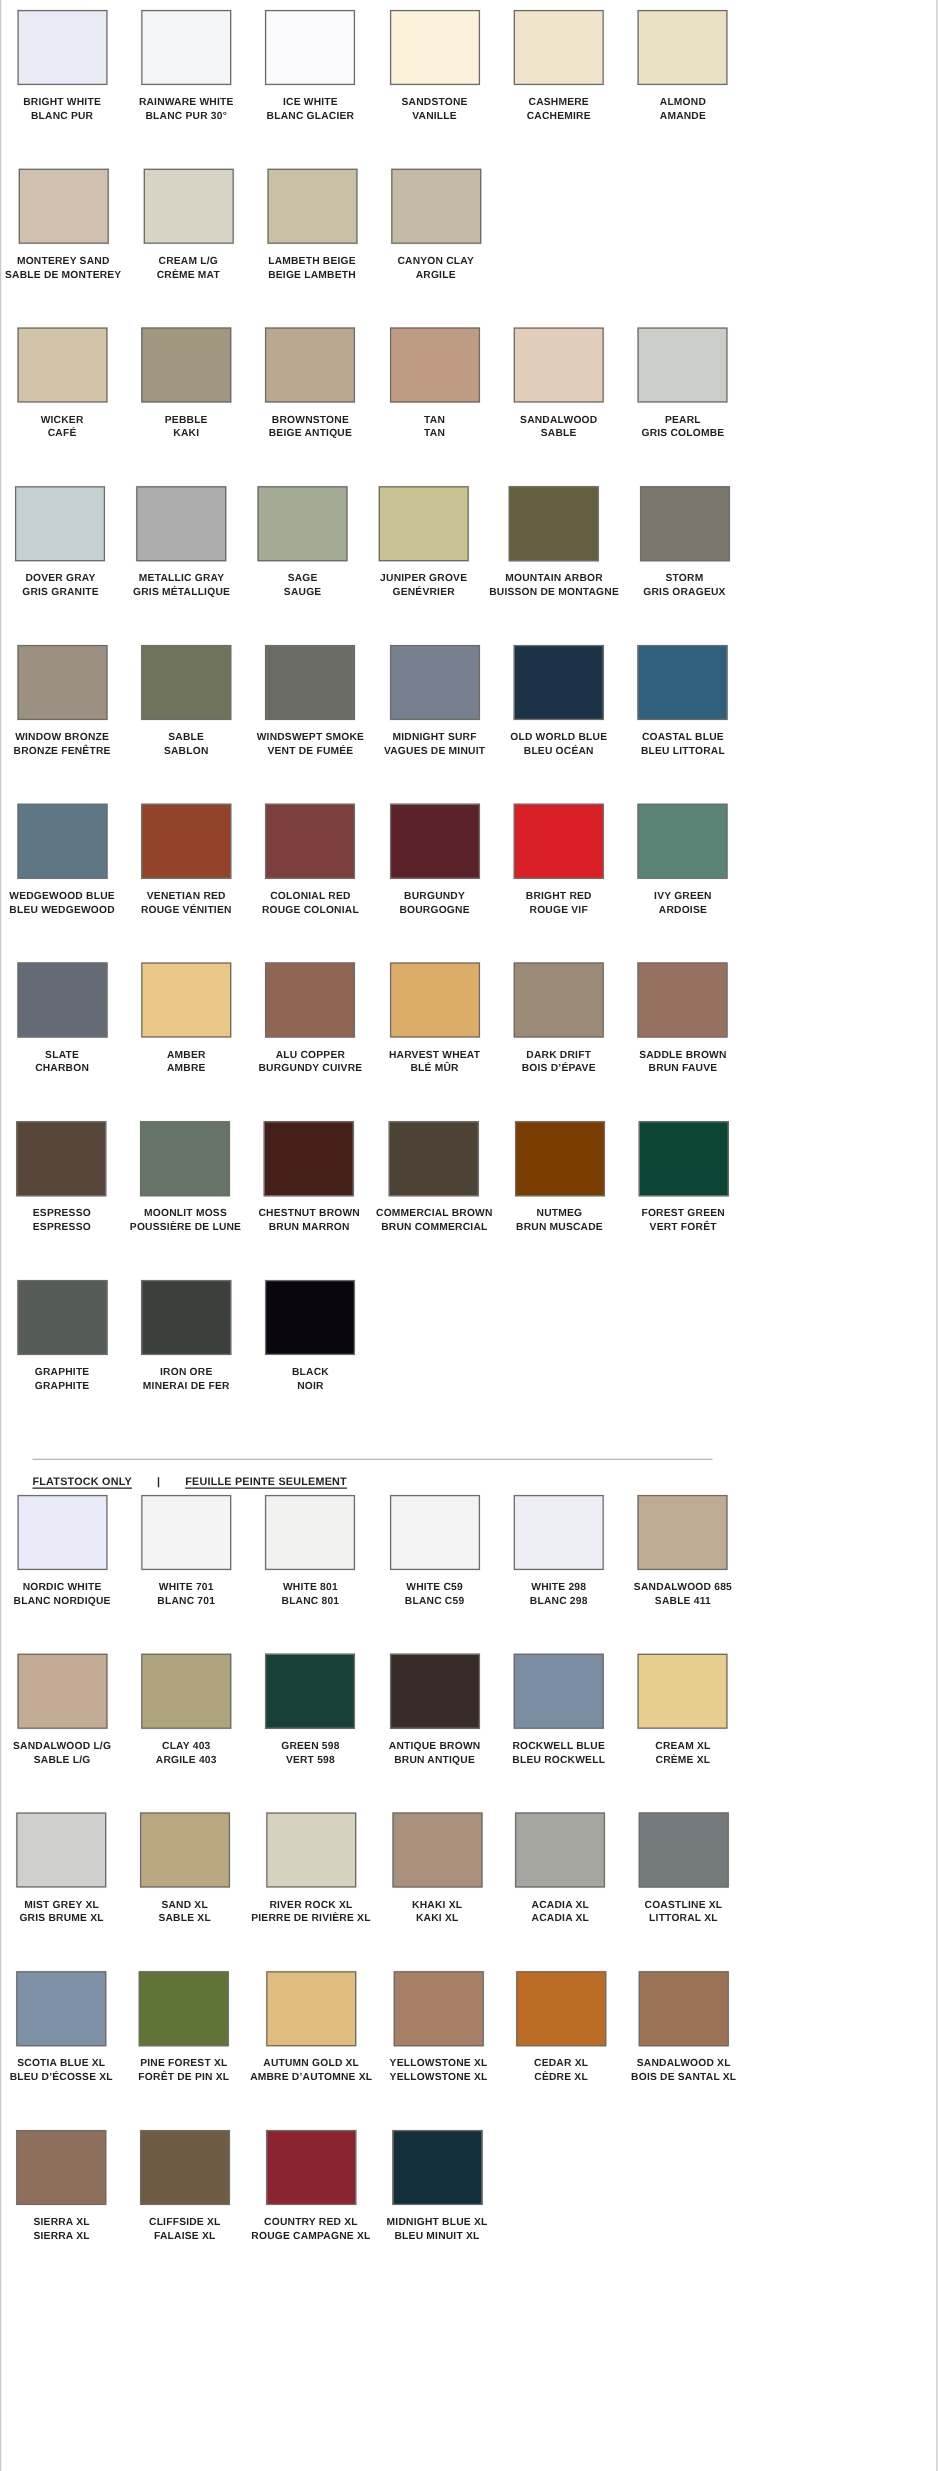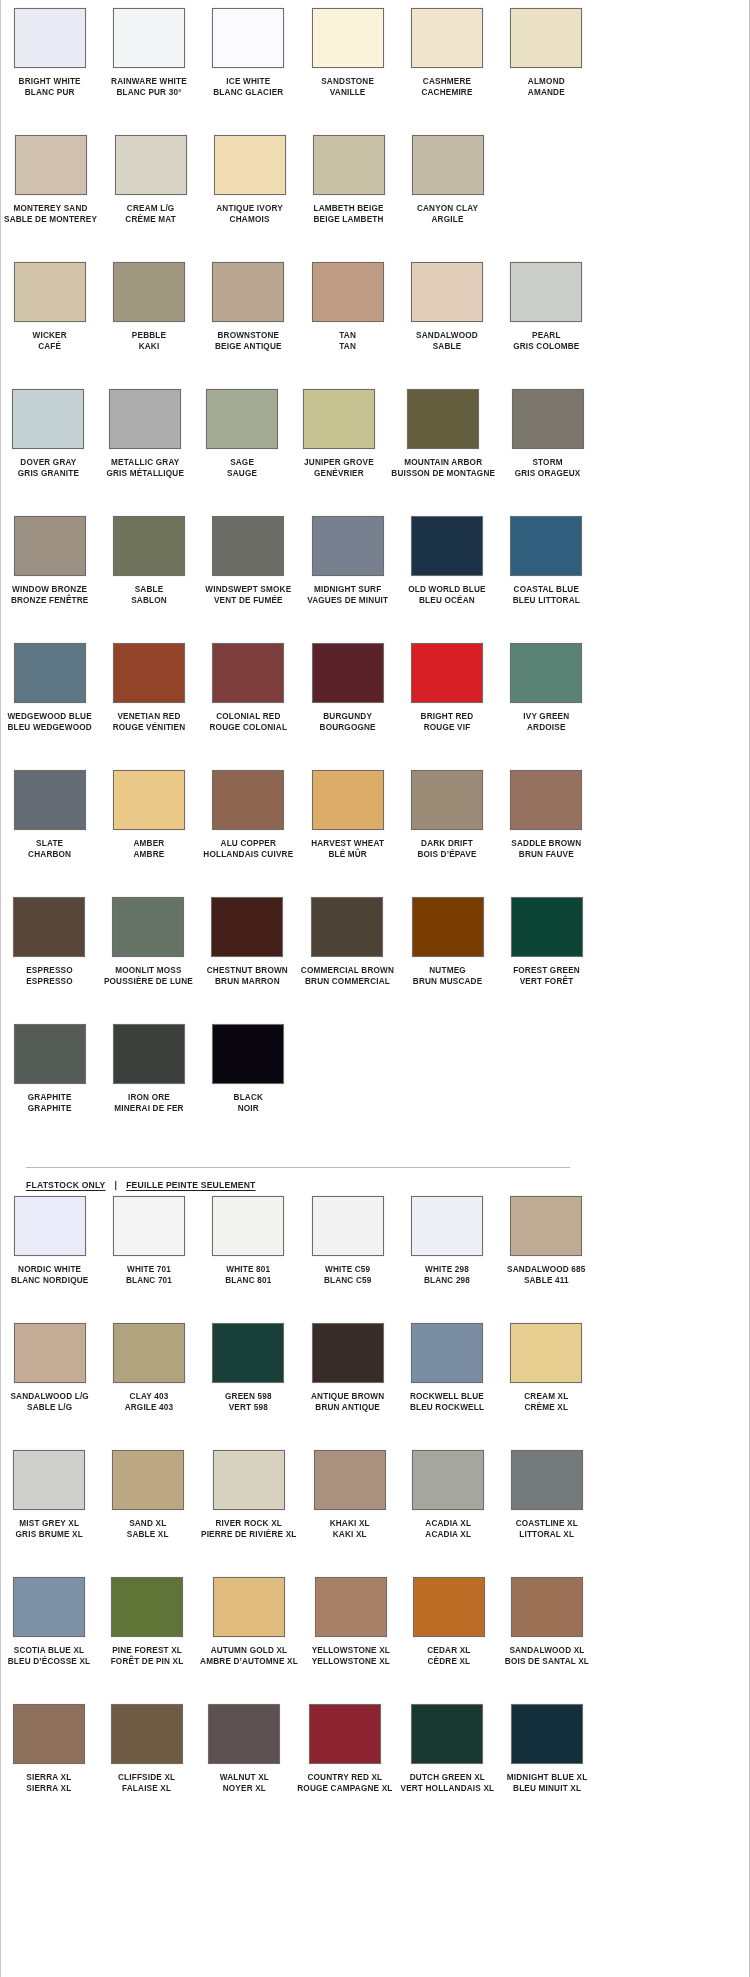--- a/index.html
+++ b/index.html
@@ -81,21 +81,21 @@
     margin: 16px 0 6px 0;
     padding: 0 26px;
   }
   .section-rule {
     border-top: 1px solid #b8b8b8;
     margin-bottom: 12px;
   }
   .section-heading {
     display: flex;
     align-items: center;
-    gap: 9px;
+    gap: 20px;
     font-size: 8.6px;
     font-weight: 700;
     letter-spacing: 0.2px;
   }
   .section-heading .seg {
     text-decoration: underline;
     text-underline-offset: 2px;
   }
   .section-heading .sep {
     text-decoration: none;
@@ -163,27 +163,20 @@
         </div>
       </div>
       <div class="swatch-cell">
         <div class="swatch-chip" style="background-color: rgb(216, 212, 197);"></div>
         <div class="swatch-labels">
           <span class="swatch-name-en">CREAM L/G</span>
           <span class="swatch-name-fr">CRÈME MAT</span>
         </div>
       </div>
       <div class="swatch-cell">
-        <div class="swatch-chip" style="background-color: rgb(240, 220, 178);"></div>
-        <div class="swatch-labels">
-          <span class="swatch-name-en">ANTIQUE IVORY</span>
-          <span class="swatch-name-fr">CHAMOIS</span>
-        </div>
-      </div>
-      <div class="swatch-cell">
         <div class="swatch-chip" style="background-color: rgb(200, 193, 166);"></div>
         <div class="swatch-labels">
           <span class="swatch-name-en">LAMBETH BEIGE</span>
           <span class="swatch-name-fr">BEIGE LAMBETH</span>
         </div>
       </div>
       <div class="swatch-cell">
         <div class="swatch-chip" style="background-color: rgb(196, 187, 167);"></div>
         <div class="swatch-labels">
           <span class="swatch-name-en">CANYON CLAY</span>
@@ -384,21 +377,21 @@
         <div class="swatch-chip" style="background-color: rgb(233, 200, 136);"></div>
         <div class="swatch-labels">
           <span class="swatch-name-en">AMBER</span>
           <span class="swatch-name-fr">AMBRE</span>
         </div>
       </div>
       <div class="swatch-cell">
         <div class="swatch-chip" style="background-color: rgb(142, 101, 80);"></div>
         <div class="swatch-labels">
           <span class="swatch-name-en">ALU COPPER</span>
-          <span class="swatch-name-fr">HOLLANDAIS CUIVRE</span>
+          <span class="swatch-name-fr">BURGUNDY CUIVRE</span>
         </div>
       </div>
       <div class="swatch-cell">
         <div class="swatch-chip" style="background-color: rgb(219, 173, 105);"></div>
         <div class="swatch-labels">
           <span class="swatch-name-en">HARVEST WHEAT</span>
           <span class="swatch-name-fr">BLÉ MÛR</span>
         </div>
       </div>
       <div class="swatch-cell">
@@ -704,41 +697,27 @@
         </div>
       </div>
       <div class="swatch-cell">
         <div class="swatch-chip" style="background-color: rgb(111, 91, 68);"></div>
         <div class="swatch-labels">
           <span class="swatch-name-en">CLIFFSIDE XL</span>
           <span class="swatch-name-fr">FALAISE XL</span>
         </div>
       </div>
       <div class="swatch-cell">
-        <div class="swatch-chip" style="background-color: rgb(93, 82, 81);"></div>
-        <div class="swatch-labels">
-          <span class="swatch-name-en">WALNUT XL</span>
-          <span class="swatch-name-fr">NOYER XL</span>
-        </div>
-      </div>
-      <div class="swatch-cell">
         <div class="swatch-chip" style="background-color: rgb(139, 36, 48);"></div>
         <div class="swatch-labels">
           <span class="swatch-name-en">COUNTRY RED XL</span>
           <span class="swatch-name-fr">ROUGE CAMPAGNE XL</span>
         </div>
       </div>
       <div class="swatch-cell">
-        <div class="swatch-chip" style="background-color: rgb(24, 57, 47);"></div>
-        <div class="swatch-labels">
-          <span class="swatch-name-en">DUTCH GREEN XL</span>
-          <span class="swatch-name-fr">VERT HOLLANDAIS XL</span>
-        </div>
-      </div>
-      <div class="swatch-cell">
         <div class="swatch-chip" style="background-color: rgb(18, 47, 59);"></div>
         <div class="swatch-labels">
           <span class="swatch-name-en">MIDNIGHT BLUE XL</span>
           <span class="swatch-name-fr">BLEU MINUIT XL</span>
         </div>
       </div>
     </div>
     <div class="row-gap"></div>
   </div>
 

